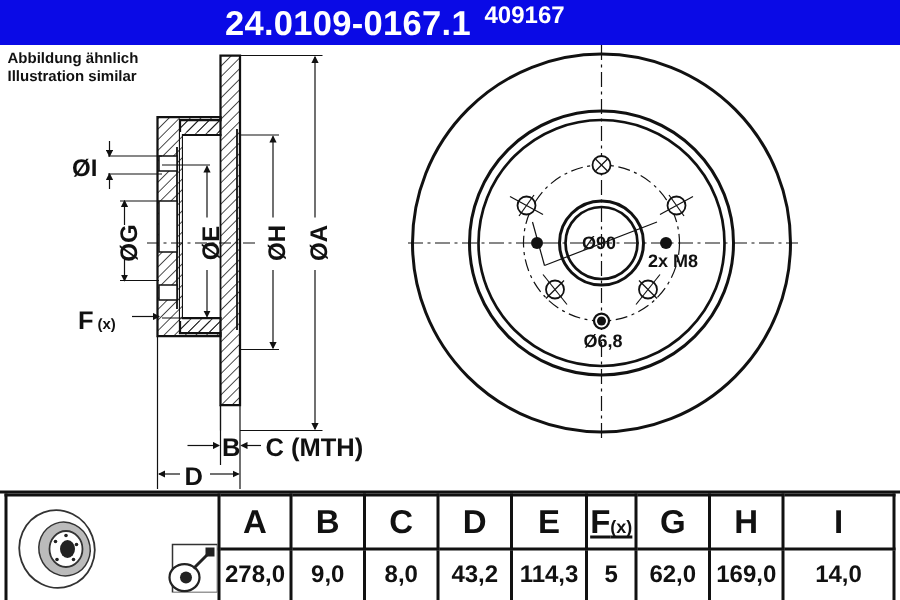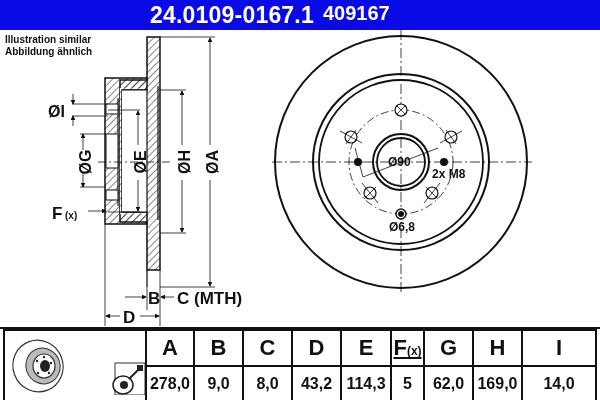--- a/index.html
+++ b/index.html
@@ -1,41 +1,41 @@
 <!DOCTYPE html>
 <html><head>
 <meta charset="utf-8">
 <style>
   html, body { margin:0; padding:0; }
   body { width:600px; height:400px; background:#ffffff; position:relative; overflow:hidden; font-family:"Liberation Sans", sans-serif; }
   .header { position:absolute; left:0; top:0; width:600px; height:30px; background:#0a0ae6; color:#fff; }
   .header .pn { position:absolute; left:150px; top:2px; font-size:23px; font-weight:bold; letter-spacing:0.2px; }
-  .header .ref { position:absolute; left:323px; top:2px; font-size:20px; font-weight:bold; }
+  .header .ref { position:absolute; left:323px; top:2px; font-size:16px; font-weight:bold; }
   .note { position:absolute; left:5px; top:34px; font-size:10px; font-weight:bold; line-height:12px; color:#111; }
   svg.draw { position:absolute; left:0; top:30px; }
   .lbl { font-family:"Liberation Sans", sans-serif; font-weight:bold; fill:#111; }
   table.spec { position:absolute; left:3px; top:329px; border-collapse:collapse; }
   table.spec td { border:2px solid #111; text-align:center; font-weight:bold; color:#111; padding:0; }
   td.icons { width:140px; height:64px; position:relative; }
   .hd td { height:31px; font-size:22px; }
   .vl td { height:31px; font-size:16px; }
   .fx { font-size:22px;text-decoration:underline; }
   .fx small { font-size:12px; }
 </style>
 </head>
 <body>
 
 <div class="header">
   <span class="pn">24.0109-0167.1</span>
   <span class="ref">409167</span>
 </div>
 
 <div class="note">
+  <div>Abbildung ähnlich</div>
   <div>Illustration similar</div>
-  <div>Abbildung ähnlich</div>
 </div>
 
 <svg class="draw" width="600" height="300" viewBox="0 30 600 300">
   <defs>
     <pattern id="hatch" patternUnits="userSpaceOnUse" width="5" height="5" patternTransform="rotate(45)">
       <line x1="0" y1="0" x2="0" y2="5" stroke="#111" stroke-width="1"></line>
     </pattern>
     <marker id="arr" markerWidth="6" markerHeight="6" refX="5" refY="3" orient="auto">
       <path d="M0,0 L6,3 L0,6 z" fill="#111"></path>
     </marker>

